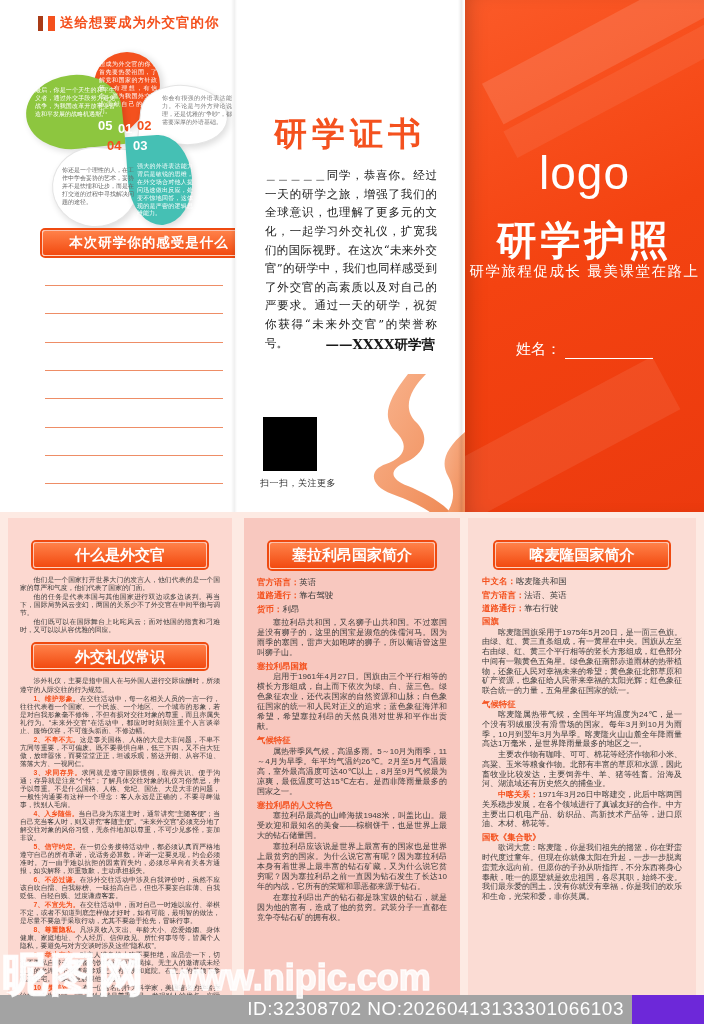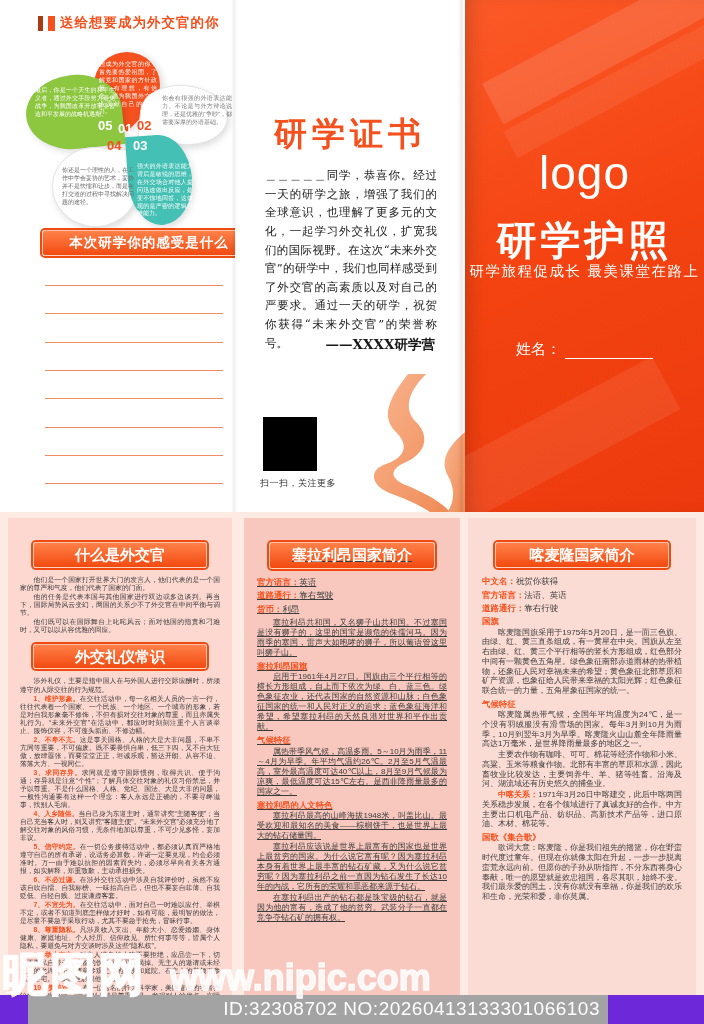--- a/index.html
+++ b/index.html
@@ -64,31 +64,31 @@
   .logo-text{position:absolute;top:146px;left:0;right:0;text-align:center;font-size:46px;font-weight:500;color:#fff;letter-spacing:1px;}
   .pp-title{position:absolute;top:213px;left:0;right:0;text-align:center;font-size:40px;font-weight:900;color:#fff;letter-spacing:4px;}
   .pp-sub{position:absolute;top:262px;left:0;right:0;text-align:center;font-size:14.5px;color:#fff;letter-spacing:1.5px;font-family:"DejaVu Serif","Liberation Serif",serif;}
   .name-row{position:absolute;top:340px;left:0;right:0;display:flex;justify-content:center;align-items:flex-end;color:#fff;font-size:15px;font-family:"DejaVu Serif","Liberation Serif",serif;}
   .name-line{display:inline-block;width:88px;border-bottom:1.5px solid #fff;margin-left:4px;height:14px;}
 
   
   .bottom-bg{position:absolute;left:0;top:512px;width:704px;height:483px;background:#fdeae3;}
   .bpanel{position:absolute;top:518px;height:477px;box-sizing:border-box;overflow:hidden;color:#3c3c3c;}
   .bp-left{left:8px;width:224px;background:#fcd8d0;padding:0 12px;font-size:6.8px;line-height:1.18;}
-  .bp-mid{left:244px;width:216px;background:#f8c8bf;padding:0 13px;font-size:8px;line-height:1.25;text-decoration:underline;}
+  .bp-mid{left:244px;width:216px;background:#f8c8bf;padding:0 13px;font-size:8px;line-height:1.25;}
   .bp-right{left:468px;width:228px;background:#fbdcd4;padding:0 14px;font-size:8px;line-height:1.22;}
   .bpanel .hdr-box{display:block;width:86%;margin:24px auto 8px;font-size:15px;padding:3px 0;}
   .bp-left .hdr-box.second{margin-top:10px;}
   .t{margin:0 0 1px;text-indent:2em;text-align:justify;}
   .lbl{color:#f4511e;font-weight:bold;}
   .sub{color:#f4511e;font-weight:bold;margin:3px 0 1px;font-size:1.05em;}
   .fld{margin:3px 0;font-size:1.06em;}
 
   
-  .footer-bar{position:absolute;left:0;top:995px;width:580px;height:29px;background:#a3a3a3;z-index:5;margin-left:28px;}
+  .footer-bar{position:absolute;left:0;top:995px;width:632px;height:29px;background:#a3a3a3;z-index:5;}
   .id-text{position:absolute;right:8px;top:3px;color:#fff;font-size:19px;letter-spacing:.5px;}
   .watermark{position:absolute;left:2px;top:944px;z-index:6;font-weight:bold;white-space:nowrap;pointer-events:none;color:rgba(255,255,255,.45);-webkit-text-stroke:1.5px rgba(255,255,255,.85);text-shadow:0 0 1px rgba(255,255,255,.7);}
   .wm-big{font-size:46px;letter-spacing:2px;}
   .wm-small{font-size:36px;margin-left:24px;}
 </style>
 </head>
 <body>
 
 <div class="page">
 
@@ -194,21 +194,21 @@
     <div class="sub">气候特征</div>
     <p class="t">属热带季风气候，高温多雨。5～10月为雨季，11～4月为旱季。年平均气温约26℃。2月至5月气温最高，室外最高温度可达40℃以上，8月至9月气候最为凉爽，最低温度可达15℃左右。是西非降雨量最多的国家之一。</p>
     <div class="sub">塞拉利昂的人文特色</div>
     <p class="t">塞拉利昂最高的山峰海拔1948米，叫盖比山。最受欢迎和最知名的美食——棕榈饼干，也是世界上最大的钻石储量国。</p>
     <p class="t">塞拉利昂应该说是世界上最富有的国家也是世界上最贫穷的国家。为什么说它富有呢？因为塞拉利昂本身有着世界上最丰富的钻石矿藏，又为什么说它贫穷呢？因为塞拉利昂之前一直因为钻石发生了长达10年的内战，它所有的荣耀和罪恶都来源于钻石。</p>
     <p class="t">在塞拉利昂出产的钻石都是珠宝级的钻石，就是因为他的富有，造成了他的贫穷。武装分子一直都在竞争夺钻石矿的拥有权。</p>
   </section>
 
   <section class="bpanel bp-right">
     <div class="hdr-box">喀麦隆国家简介</div>
-    <div class="fld"><span class="lbl">中文名：</span><span>祝贺你获得</span></div>
+    <div class="fld"><span class="lbl">中文名：</span><span>喀麦隆共和国</span></div>
     <div class="fld"><span class="lbl">官方语言：</span><span>法语、英语</span></div>
     <div class="fld"><span class="lbl">道路通行：</span><span>靠右行驶</span></div>
     <div class="sub">国旗</div>
     <p class="t">喀麦隆国旗采用于1975年5月20日，是一面三色旗。由绿、红、黄三直条组成，有一黄星在中央。国旗从左至右由绿、红、黄三个平行相等的竖长方形组成，红色部分中间有一颗黄色五角星。绿色象征南部赤道雨林的热带植物，还象征人民对幸福未来的希望；黄色象征北部草原和矿产资源，也象征给人民带来幸福的太阳光辉；红色象征联合统一的力量，五角星象征国家的统一。</p>
     <div class="sub">气候特征</div>
     <p class="t">喀麦隆属热带气候，全国年平均温度为24℃，是一个没有羽绒服没有滑雪场的国家。每年3月到10月为雨季，10月到翌年3月为旱季。喀麦隆火山山麓全年降雨量高达1万毫米，是世界降雨量最多的地区之一。</p>
     <p class="t">主要农作物有咖啡、可可、棉花等经济作物和小米、高粱、玉米等粮食作物。北部有丰富的草原和水源，因此畜牧业比较发达，主要饲养牛、羊、猪等牲畜。沿海及河、湖流域还有历史悠久的捕鱼业。</p>
     <p class="t"><span class="lbl">中喀关系：</span><span>1971年3月26日中喀建交，此后中喀两国关系稳步发展，在各个领域进行了真诚友好的合作。中方主要出口机电产品、纺织品、高新技术产品等，进口原油、木材、棉花等。</span></p>
     <div class="sub">国歌《集合歌》</div>
     <p class="t">歌词大意：喀麦隆，你是我们祖先的摇篮，你在野蛮时代度过童年。但现在你就像太阳在升起，一步一步脱离蛮荒永远向前。但愿你的子孙从听指挥，不分东西将身心奉献，唯一的愿望就是效忠祖国，各尽其职，始终不变。我们最亲爱的国土，没有你就没有幸福，你是我们的欢乐和生命，光荣和爱，非你莫属。</p>

